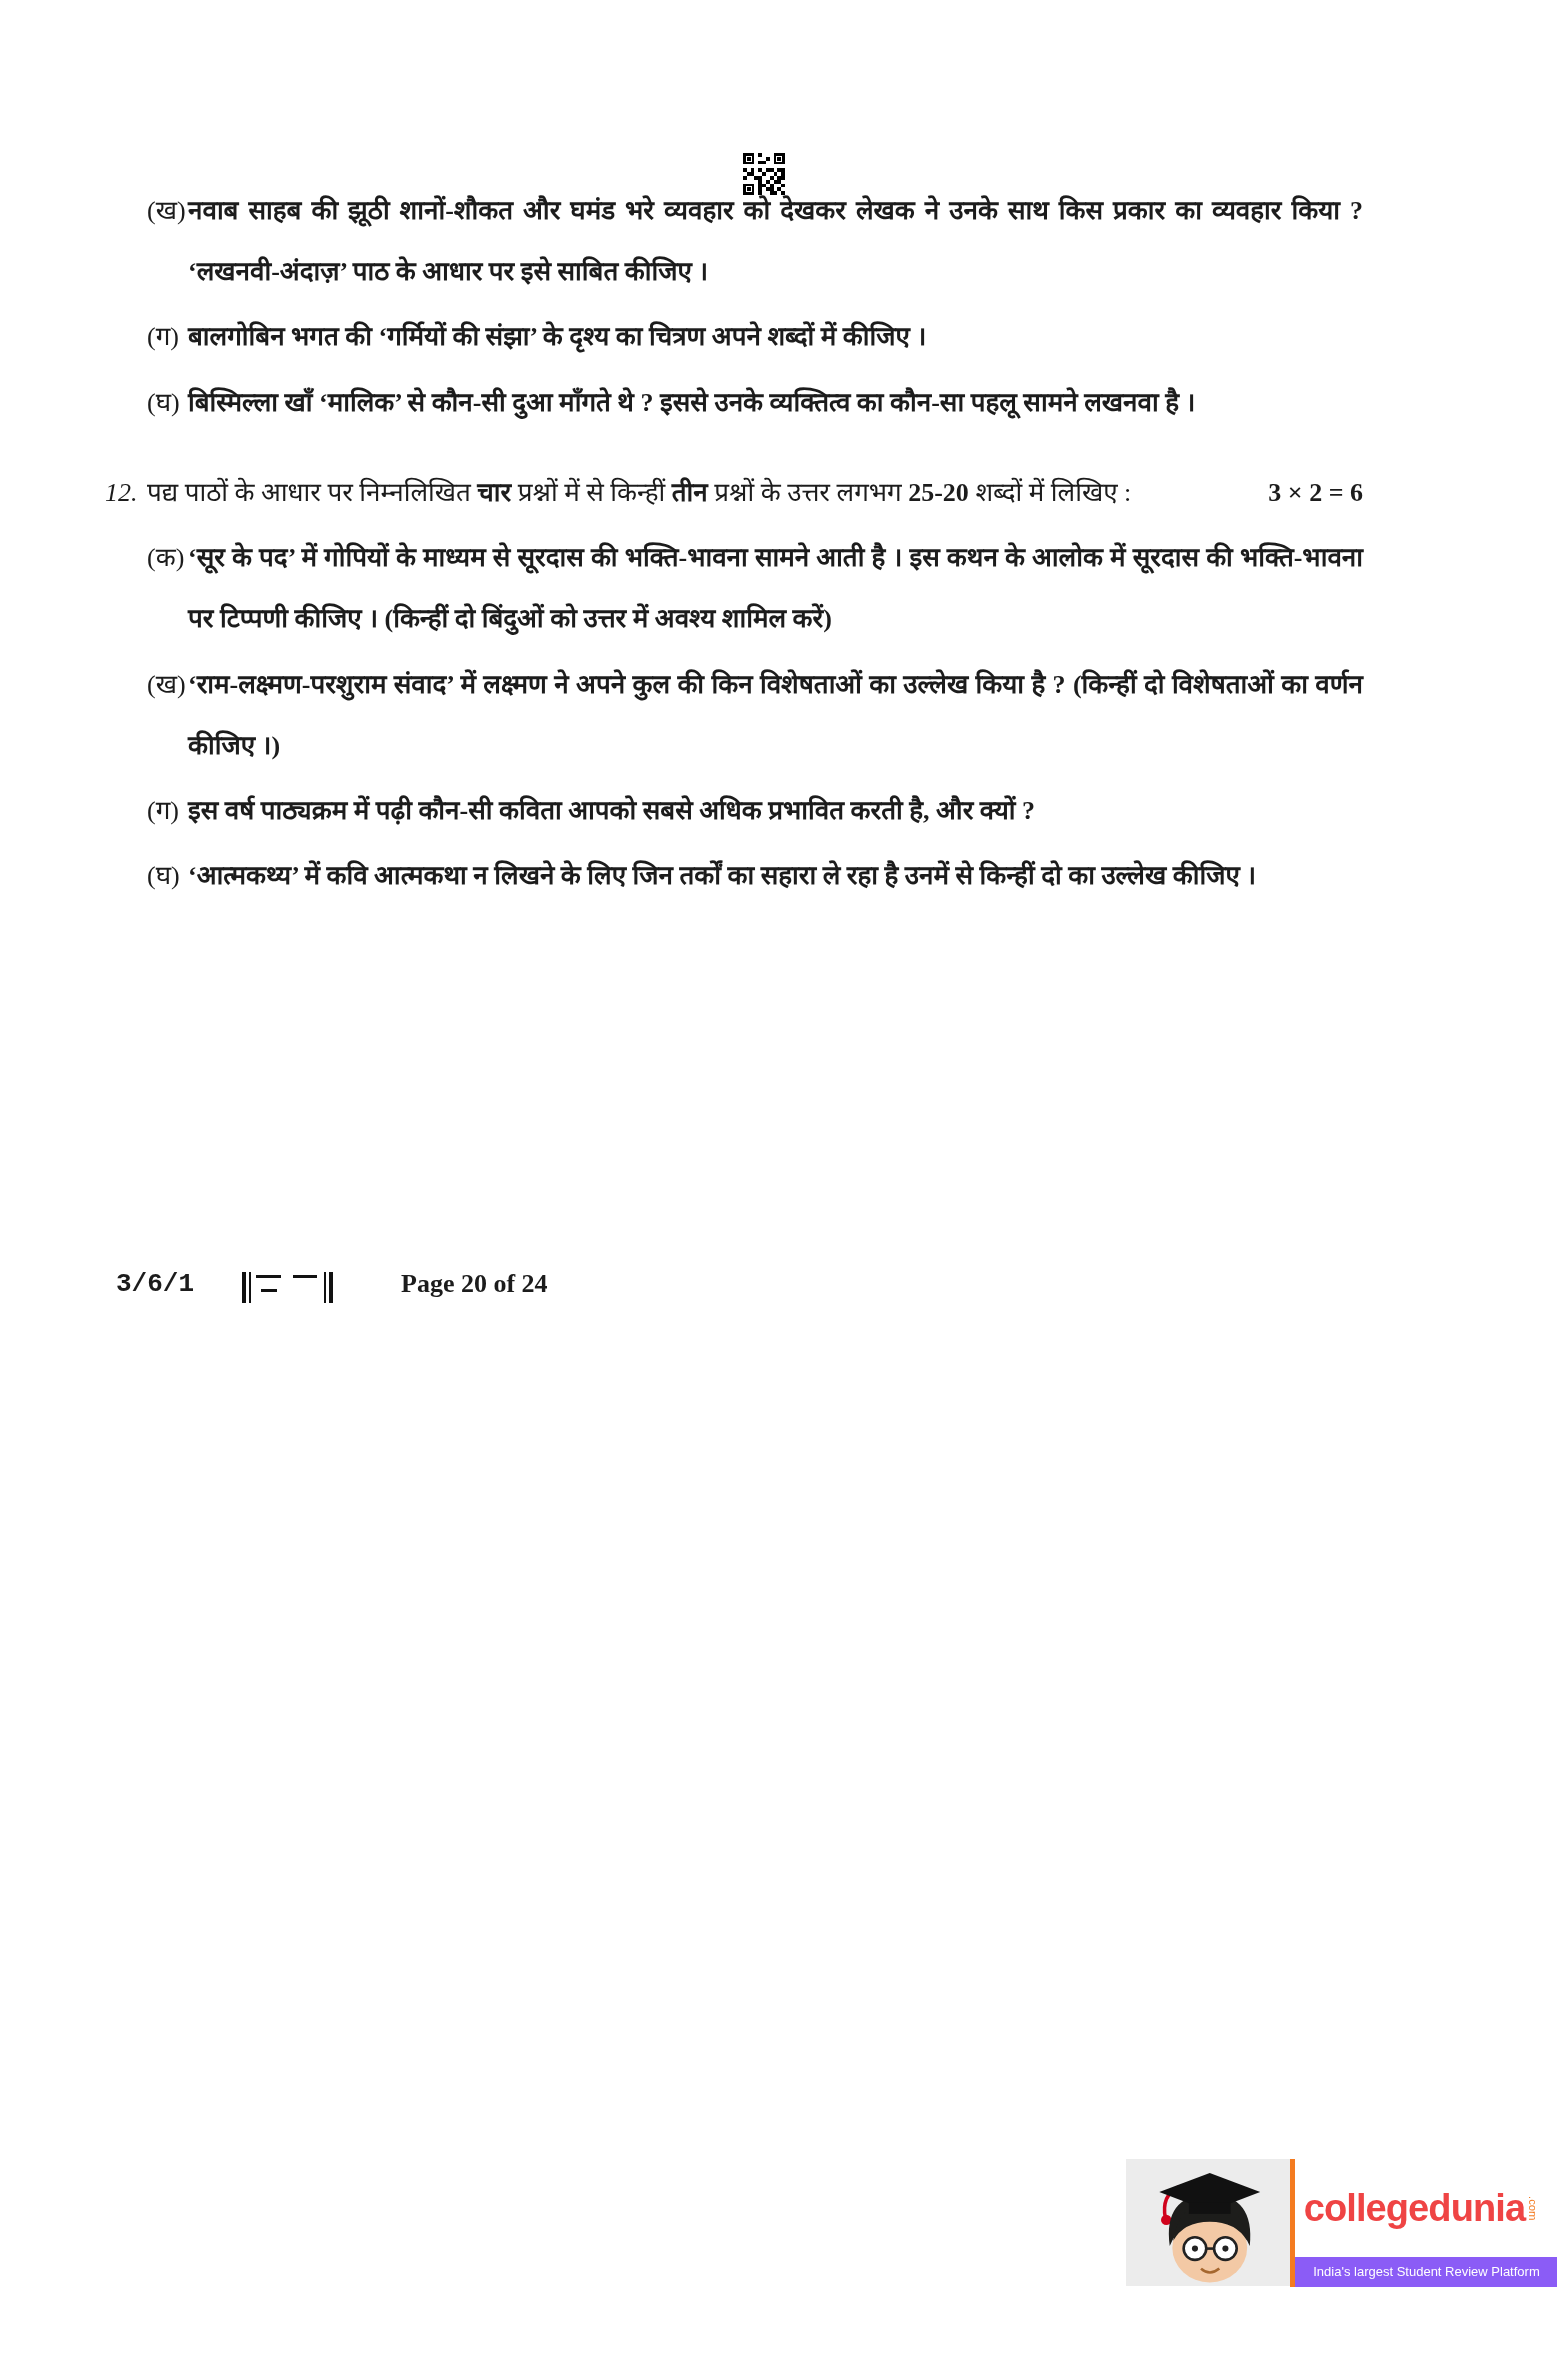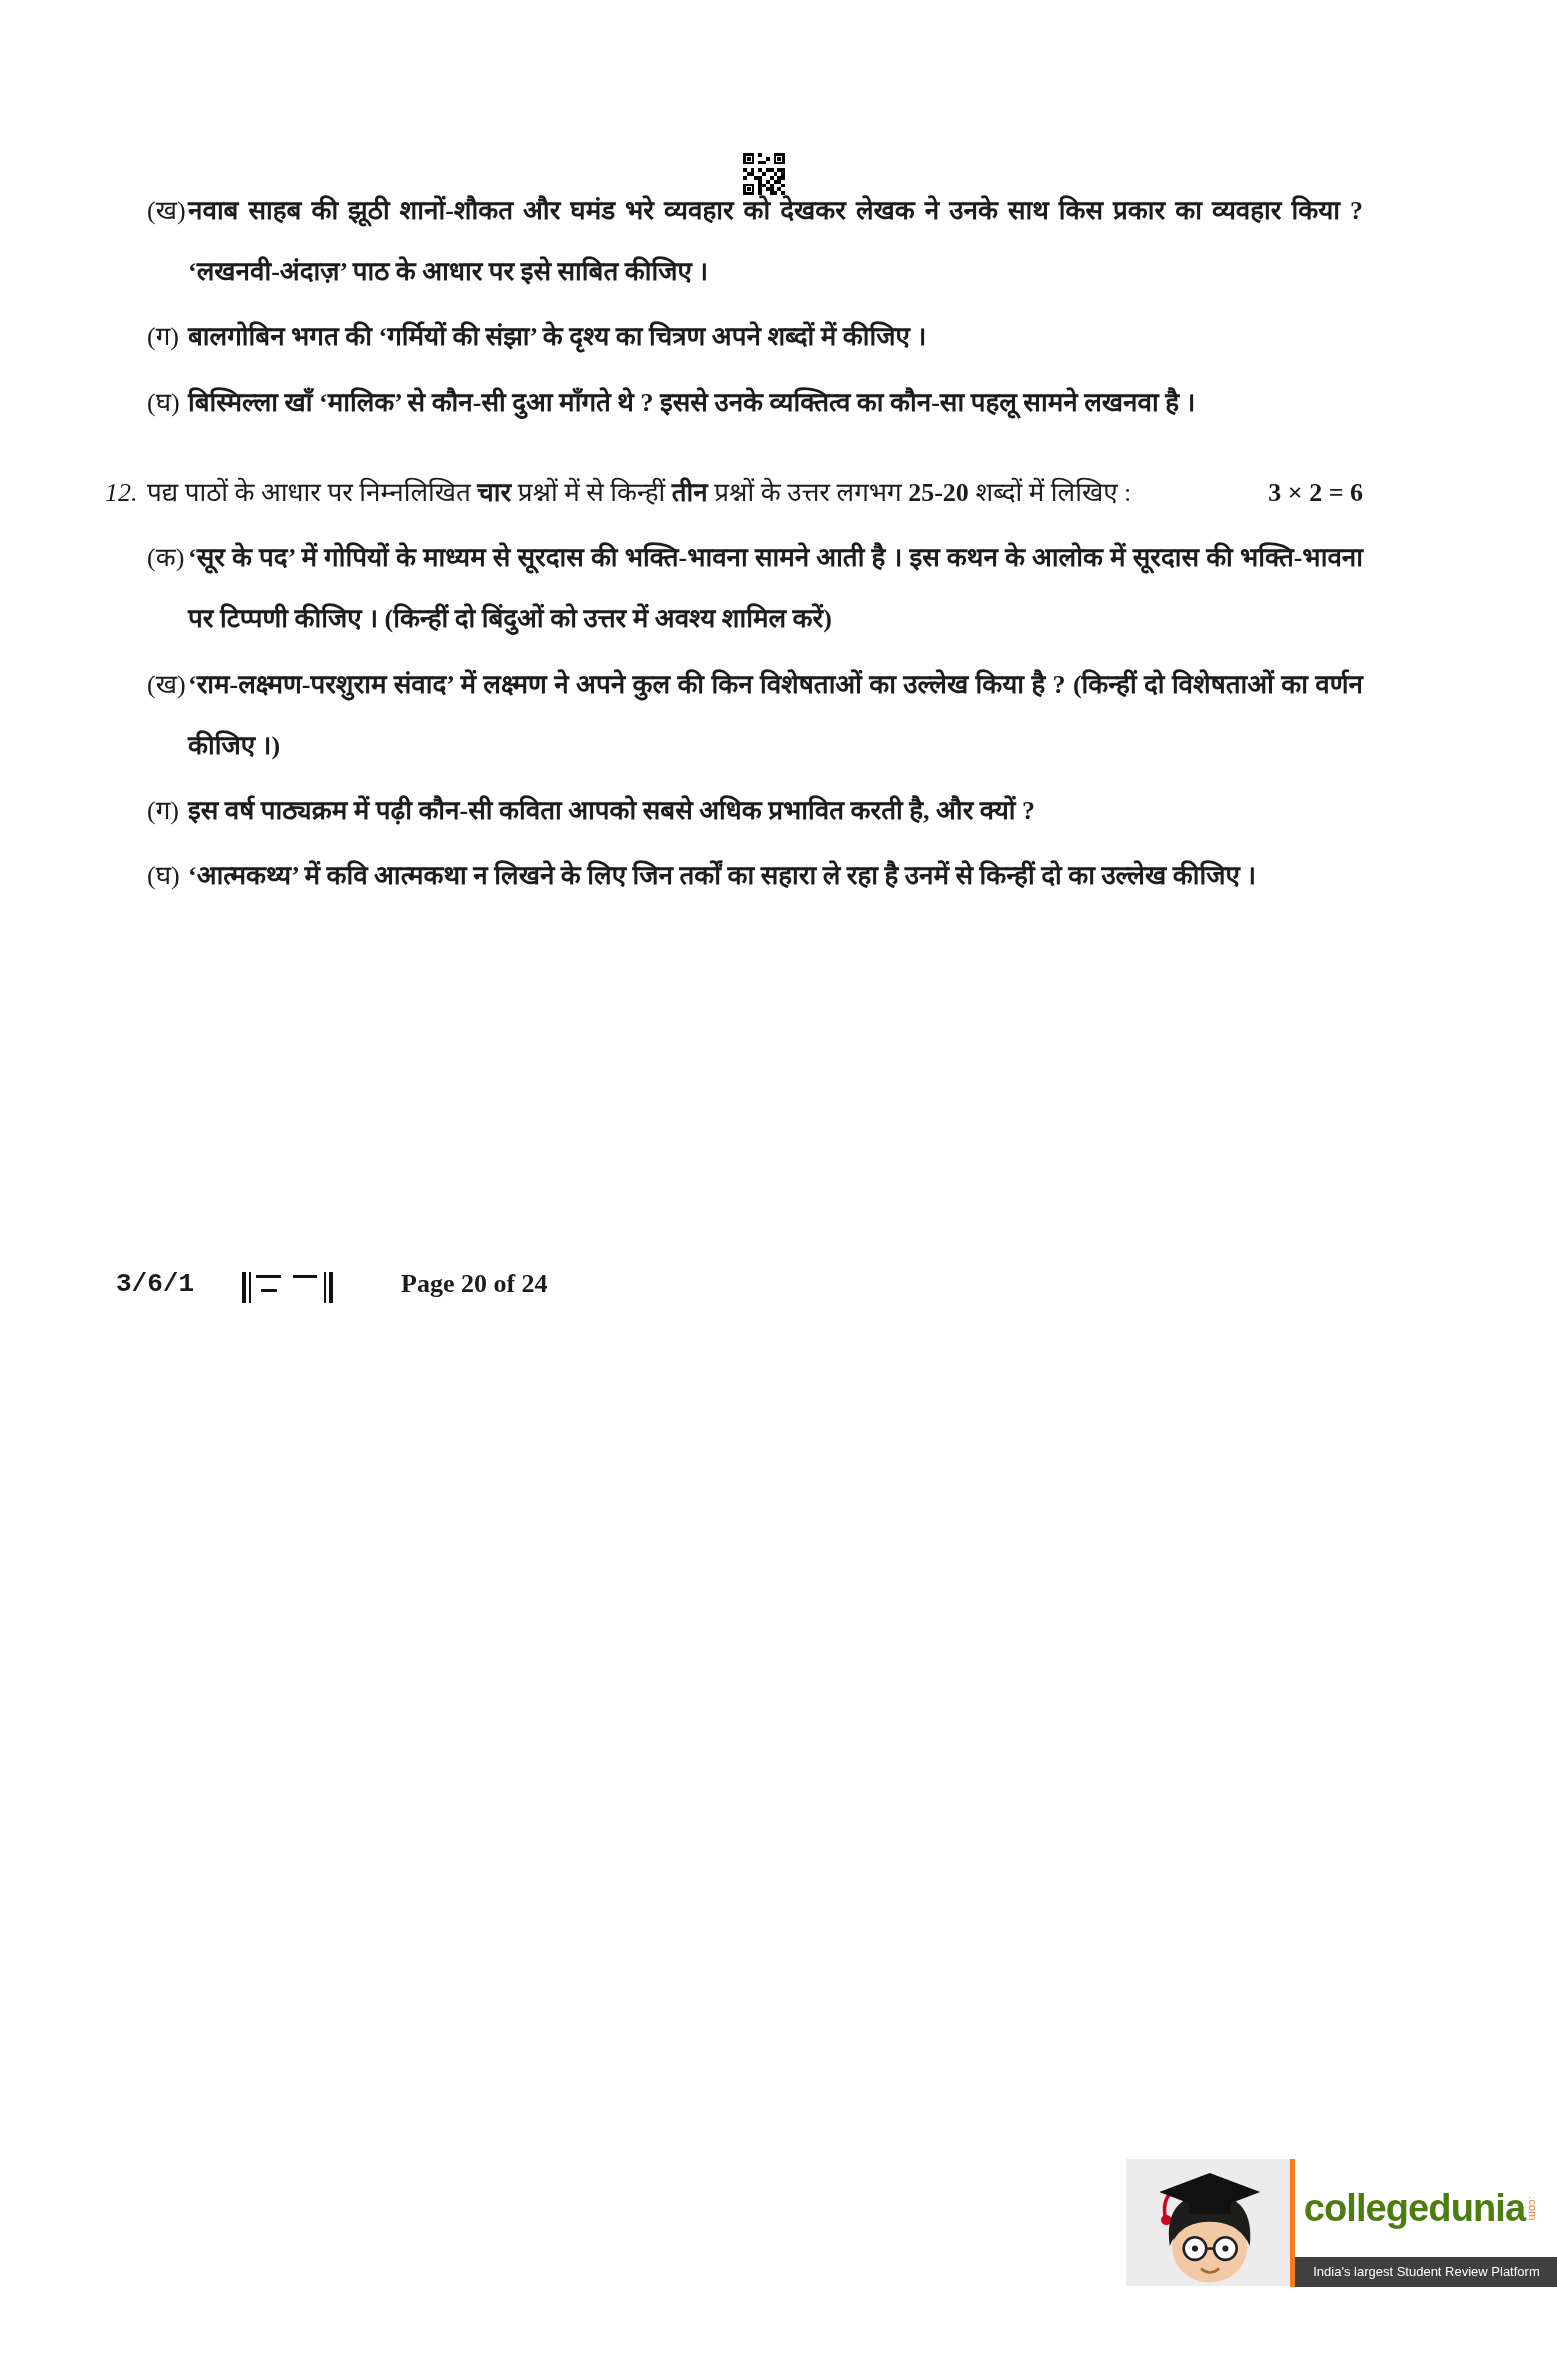--- a/index.html
+++ b/index.html
@@ -111,35 +111,35 @@
     width: 263px;
   }
   .brand-top {
     height: 98px;
     display: flex;
     align-items: center;
     padding-left: 8.7px;
     background: #ffffff;
   }
   .brand-name {
-    color: #4d7c0f;
+    color: #ef4444;
     font-weight: bold;
     font-size: 38px;
     letter-spacing: -0.9px;
   }
   .brand-com {
     color: #f47b20;
     font-size: 11.3px;
     writing-mode: vertical-rl;
     margin-left: 1.7px;
     line-height: 1;
   }
   .brand-strip {
     height: 30px;
-    background: #404040;
+    background: #8b5cf6;
     color: #ffffff;
     font-size: 13px;
     line-height: 30px;
     text-align: center;
     white-space: nowrap;
   }
 </style>
 </head>
 <body>
 

